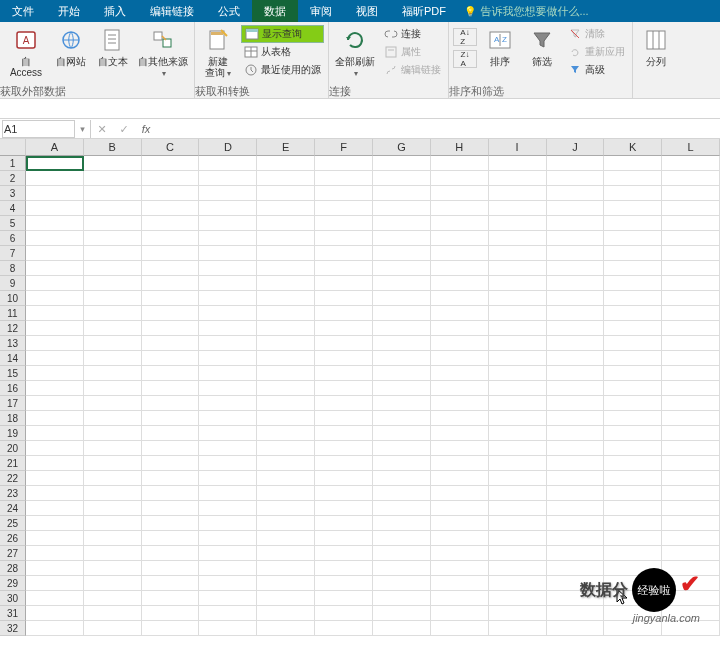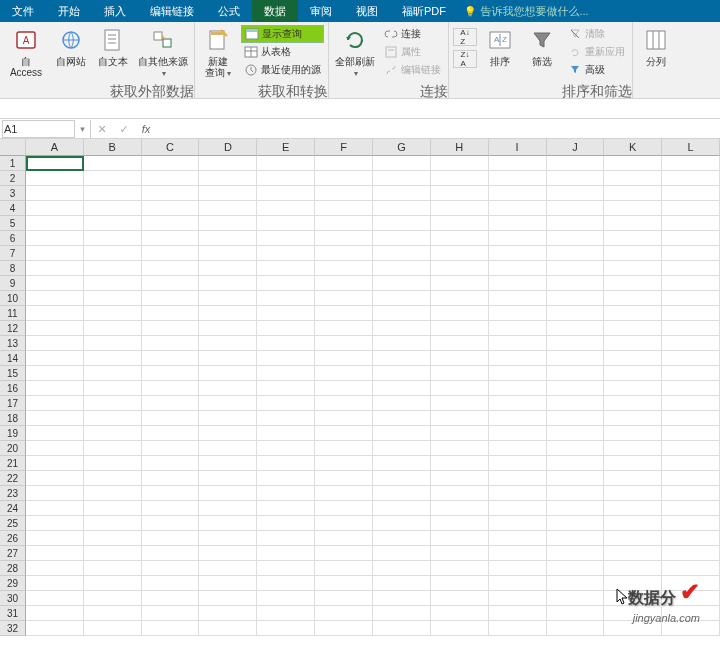--- a/index.html
+++ b/index.html
@@ -7,21 +7,21 @@
 
 .tabs { background: #0369a1; height: 22px; display: flex; align-items: center; font-size: 11px; color: #fff; }
 .tab { padding: 0 12px; height: 22px; line-height: 22px; cursor: pointer; }
 .tab.active { background: #146538; }
 .tell-me { color: #a8d8c0; font-size: 11px; margin-left: 6px; display: flex; align-items: center; gap: 4px; }
 .tell-me .bulb { font-size: 10px; }
 
 .ribbon { background: #f1f1f1; border-bottom: 1px solid #d4d4d4; height: 77px; display: flex; }
 .ribbon-group { border-right: 1px solid #d4d4d4; display: flex; flex-direction: column; }
 .ribbon-group-body { flex: 1; display: flex; align-items: flex-start; padding: 2px 4px; gap: 4px; }
-.ribbon-group-label { text-align: right; font-size: 14px; color: #666; height: 14px; line-height: 14px; }
+.ribbon-group-label { text-align: left; font-size: 11px; color: #666; height: 14px; line-height: 14px; }
 
 .big-btn { display: flex; flex-direction: column; align-items: center; justify-content: flex-start; width: 44px; padding-top: 2px; cursor: pointer; }
 .big-btn .icon-box { width: 28px; height: 28px; display: flex; align-items: center; justify-content: center; }
 .big-btn .lbl { font-size: 10px; color: #333; text-align: center; line-height: 11px; margin-top: 2px; }
 .big-btn.narrow { width: 38px; }
 .big-btn.wide { width: 54px; }
 
 .stack { display: flex; flex-direction: column; gap: 0; padding-top: 1px; }
 .small-btn { display: flex; align-items: center; gap: 3px; font-size: 10px; color: #333; height: 18px; padding: 0 3px; cursor: pointer; white-space: nowrap; }
 .small-btn.active { background: #84cc16; border: 1px solid #8ab89c; }
@@ -806,16 +806,17 @@
 
 <div class="cursor-ptr">
   <svg width="14" height="18">
       <path d="M1 1l0 13 3-3 2 5 2-1-2-5 5 0z" fill="#fff" stroke="#000"></path>
     </svg>
 </div>
 
 <div class="wm">
   <div class="wm-main">
     <span class="wm-text">数据分</span>
+    <span class="wm-badge">经验啦</span>
     <span class="wm-check">✔</span>
   </div>
   <div class="wm-sub">jingyanla.com</div>
 </div>
 
 </body></html>

